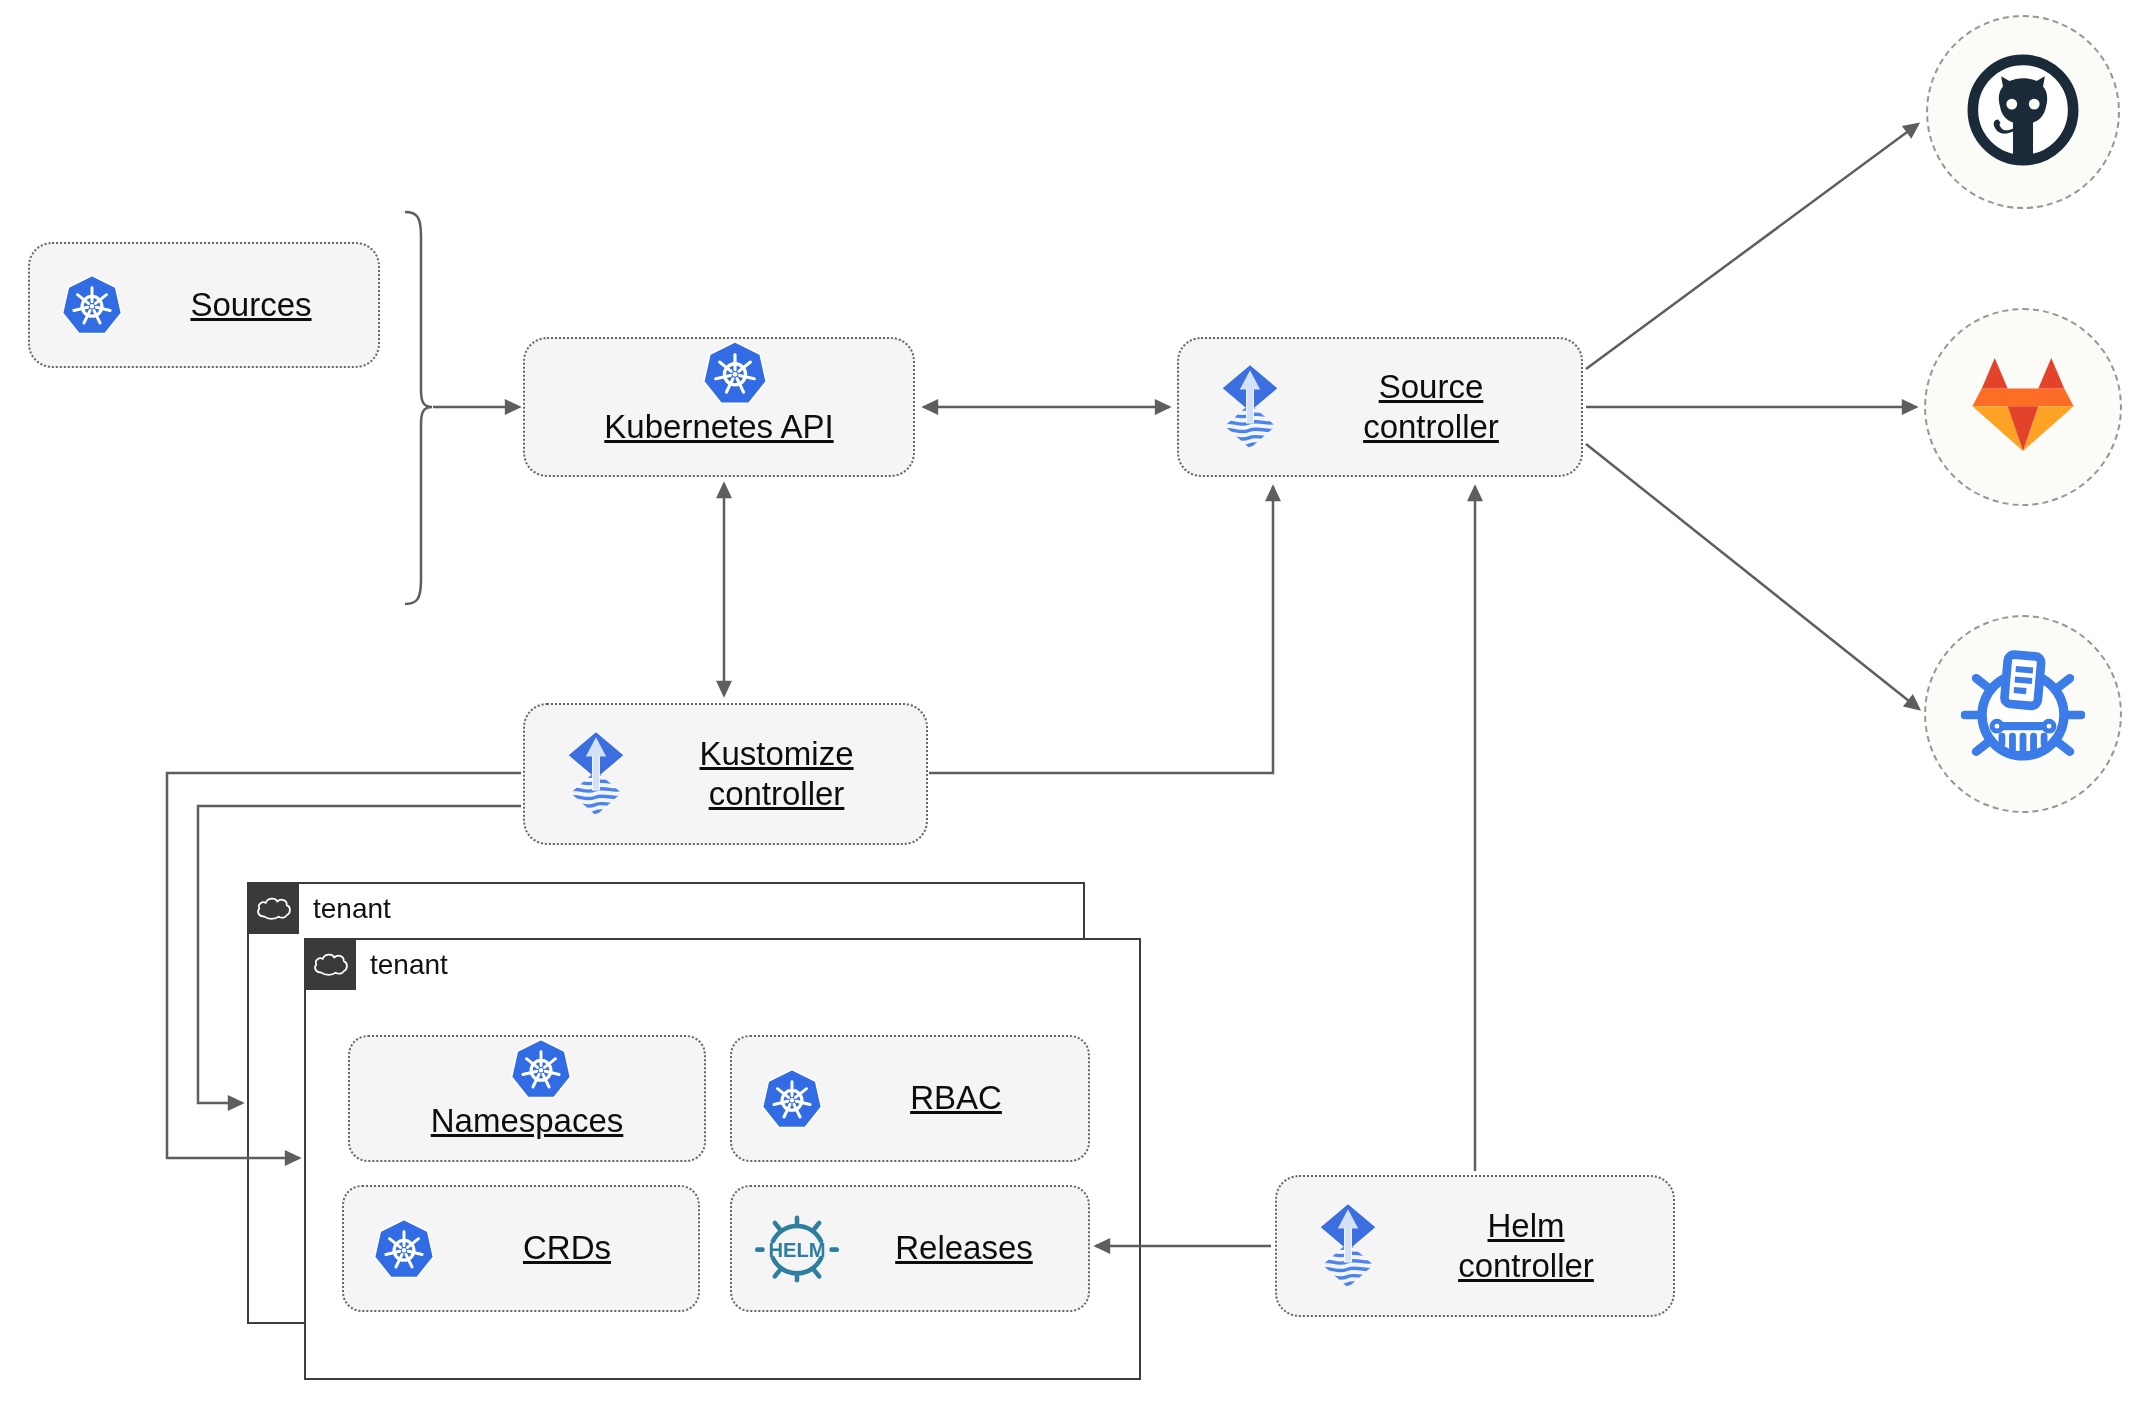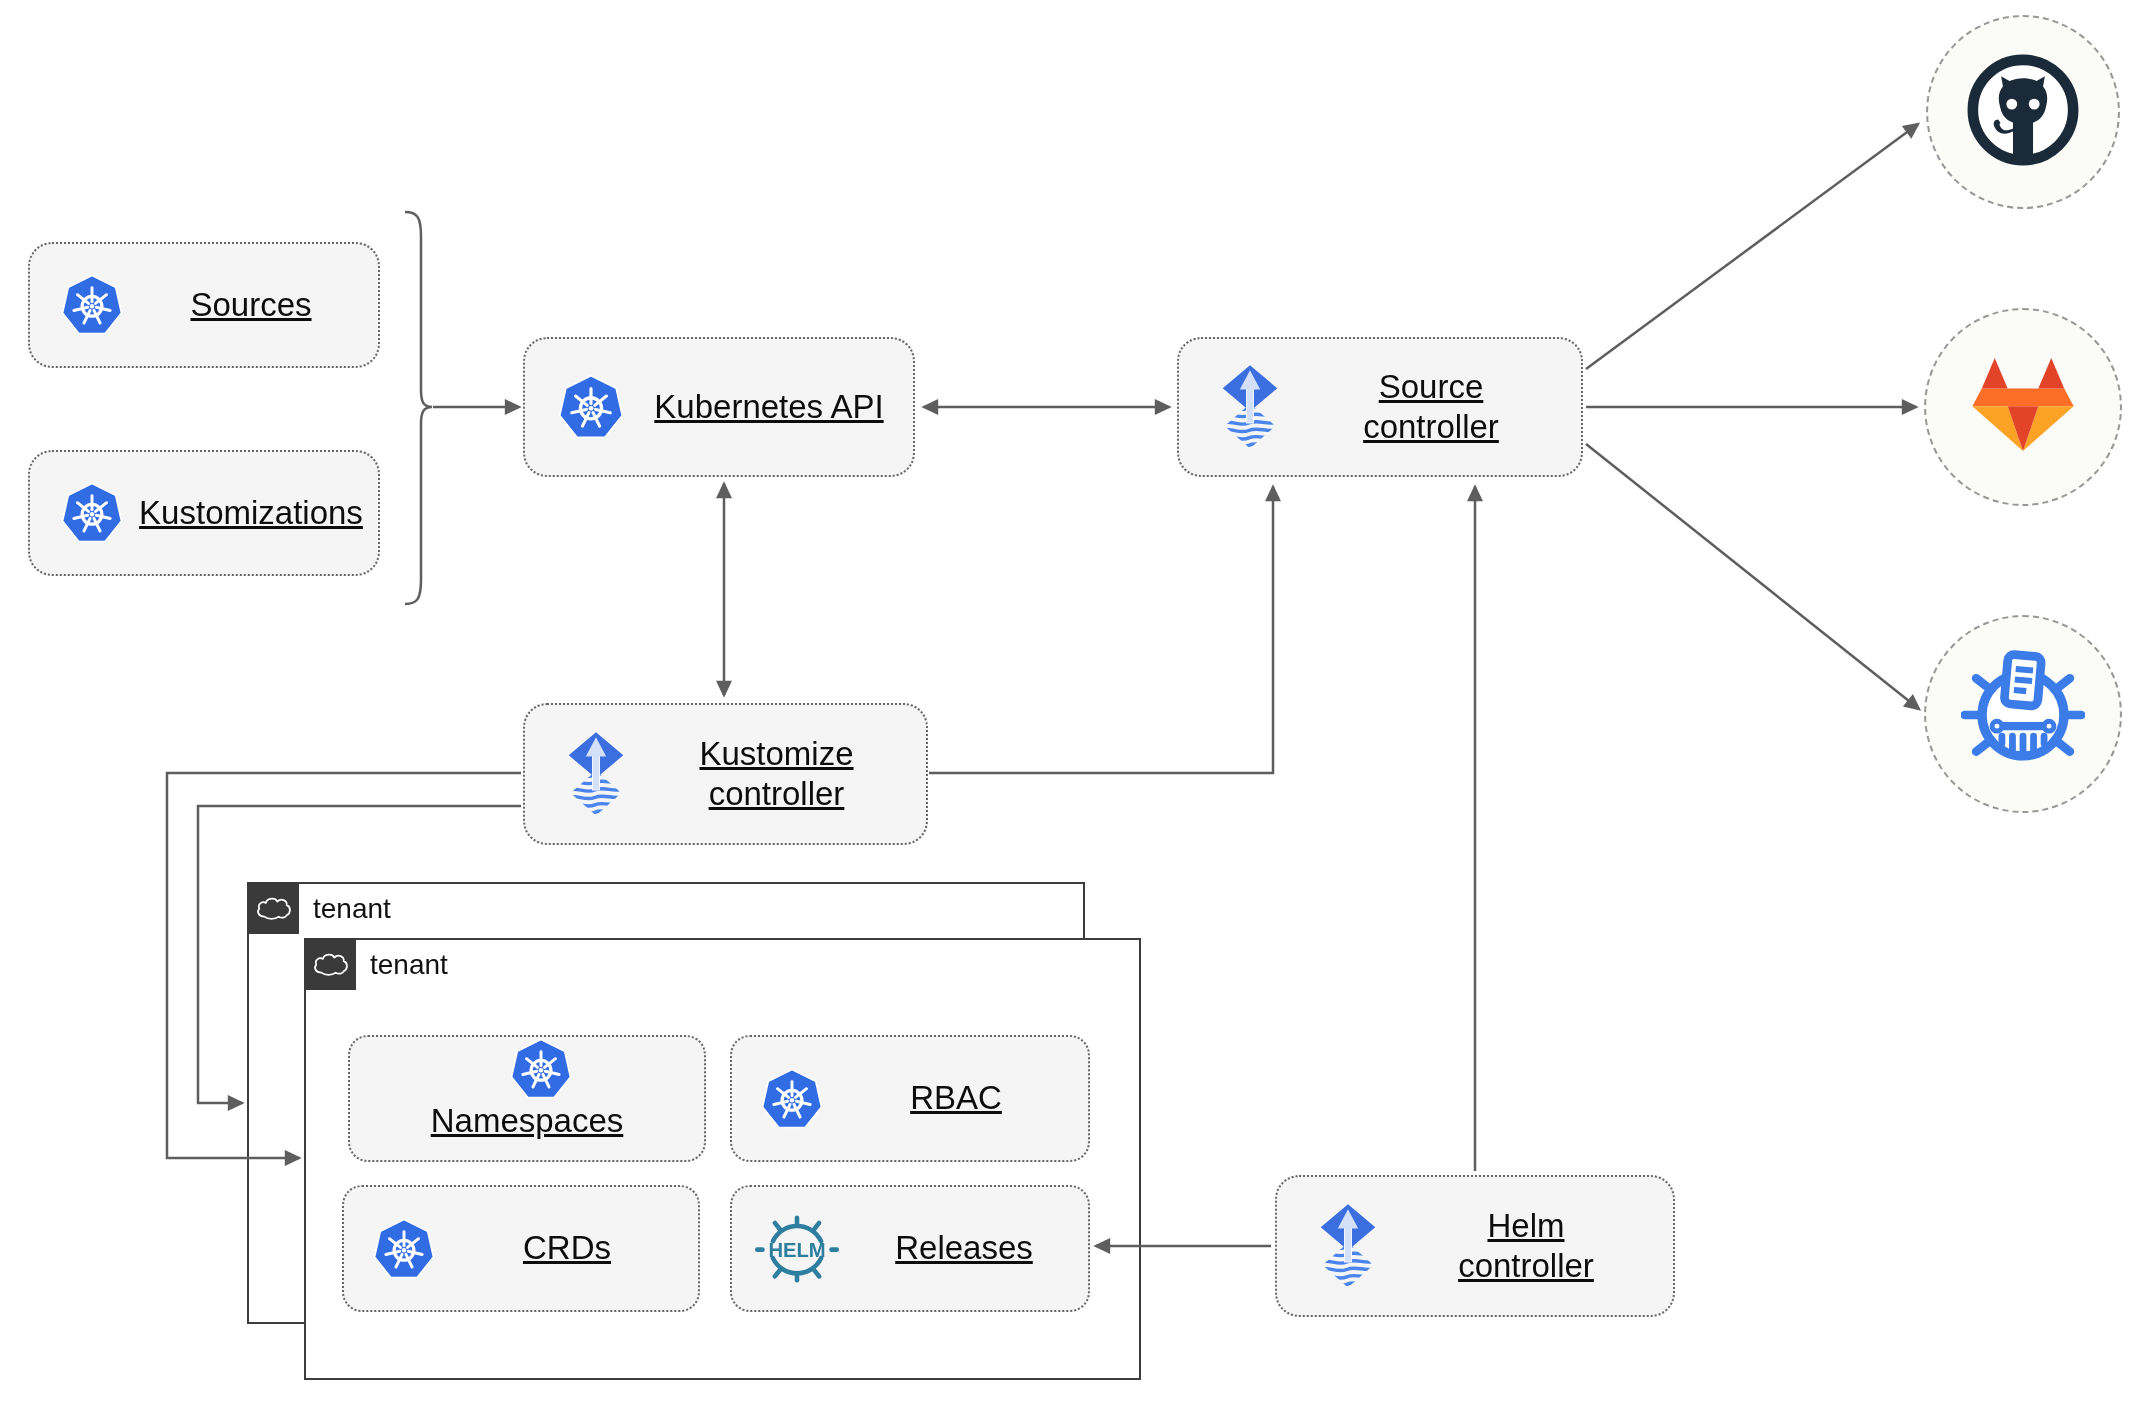--- a/index.html
+++ b/index.html
@@ -180,30 +180,22 @@
   </div>
 
   <div class="node" style="left:28px;top:242px;width:352px;height:126px;">
     <span class="icon" style="margin-left:30px;">
       <svg width="64" height="64" viewBox="0 0 100 100">
           <use href="#sym-k8s"></use>
         </svg>
       </span>
     <span class="label">Sources</span>
   </div>
-  <div class="node" style="left:28px;top:450px;width:352px;height:126px;">
-    <span class="icon" style="margin-left:30px;">
-      <svg width="64" height="64" viewBox="0 0 100 100">
-          <use href="#sym-k8s"></use>
-        </svg>
-      </span>
-    <span class="label">Kustomizations</span>
-  </div>
-
-  <div class="node" style="left:523px;top:337px;width:392px;height:140px;">
+
+  <div class="node" style="left:523px;top:337px;width:392px;height:140px;flex-direction:column;">
     <span class="icon" style="margin-left:32px;">
       <svg width="68" height="68" viewBox="0 0 100 100">
           <use href="#sym-k8s"></use>
         </svg>
       </span>
     <span class="label">Kubernetes API</span>
   </div>
 
   <div class="node narrow" style="left:1177px;top:337px;width:406px;height:140px;">
     <span class="icon" style="margin-left:40px;">

